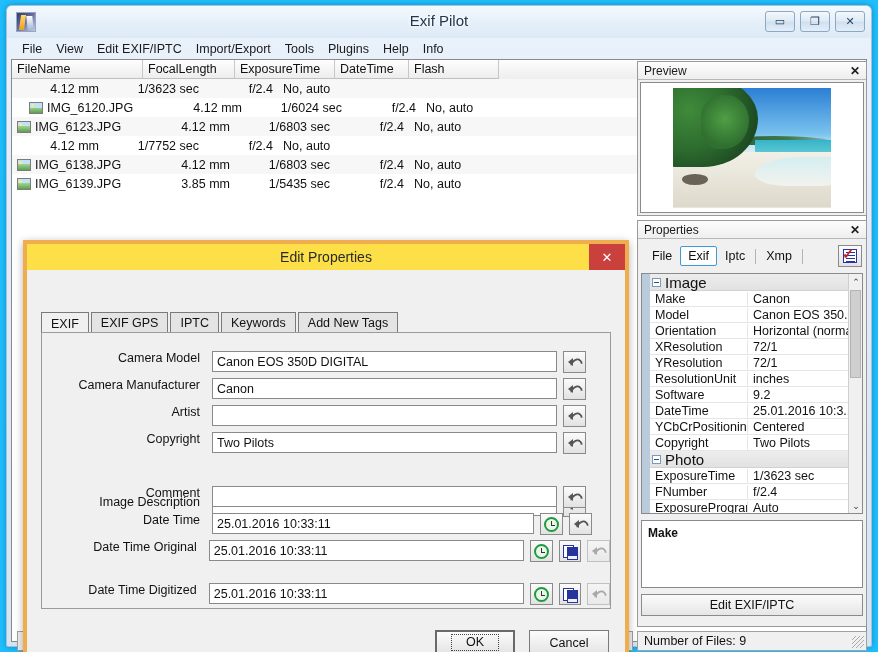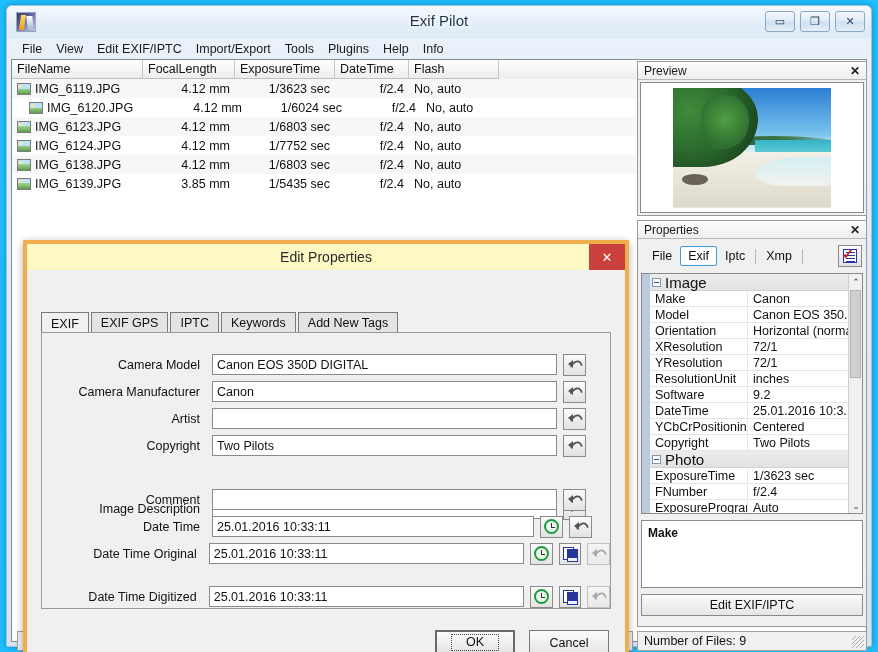--- a/index.html
+++ b/index.html
@@ -328,21 +328,21 @@
   
   #dialog {
     position: absolute;
     left: 12px; top: 181px; width: 606px; height: 437px;
     background: #f0f0f0;
     border: 4px solid #f0ad4e;
     box-shadow: 0 2px 8px rgba(0,0,0,.3);
   }
   #dlg-title {
     height: 26px;
-    background: #fef9c3;
+    background: #fde047;
     position: relative;
     display: flex; align-items: center; justify-content: center;
   }
   #dlg-title .t {
     font-size: 14px; color: #2a2a2a;
   }
   #dlg-close {
     position: absolute; right: 0; top: 0; width: 36px; height: 26px;
     background: #c9403c;
     display: flex; align-items: center; justify-content: center;
@@ -367,21 +367,21 @@
   }
   .dtab.active { background: #f0f0f0; height: 23px; margin-bottom: -2px; }
   #dlg-tabpage {
     position: absolute; left: 14px; right: 14px; top: 62px; bottom: 64px;
     border: 1px solid #9a9a9a;
     background: #f0f0f0;
   }
 
   .frow {
     position: absolute; left: 0; right: 0; height: 27px;
-    display: flex; align-items: center;
+    display: flex; 
   }
   .flabel {
     width: 170px; text-align: right; padding-right: 12px;
     font-size: 12.5px; color: #111;
     white-space: nowrap;
   }
   .finput {
     height: 21px;
     border: 1px solid #8a8a8a;
     background: #fff;
@@ -551,24 +551,20 @@
         <div id="filelist">
           <div id="fl-head">
               <div class="fl-th" style="width: 131px;">FileName</div>
               <div class="fl-th" style="width: 92px;">FocalLength</div>
               <div class="fl-th" style="width: 100px;">ExposureTime</div>
               <div class="fl-th" style="width: 74px;">DateTime</div>
               <div class="fl-th" style="width: 90px;">Flash</div>
             </div>
           <div id="fl-body">
               <div class="fl-row alt">
-                <div class="fl-td" style="width: 131px;">
-                  <span class="thumb-ic"></span>
-                  <span>IMG_6119.JPG</span>
-                </div>
                 <div class="fl-td num" style="width: 92px;">4.12 mm</div>
                 <div class="fl-td num" style="width: 100px;">1/3623 sec</div>
                 <div class="fl-td num" style="width: 74px;">f/2.4</div>
                 <div class="fl-td" style="width: 90px;">No, auto</div>
               </div>
               <div class="fl-row">
                 <div class="fl-td" style="width: 131px; margin-left: 12px;">
                   <span class="thumb-ic"></span>
                   <span>IMG_6120.JPG</span>
                 </div>
@@ -581,24 +577,20 @@
                 <div class="fl-td" style="width: 131px;">
                   <span class="thumb-ic"></span>
                   <span>IMG_6123.JPG</span>
                 </div>
                 <div class="fl-td num" style="width: 92px;">4.12 mm</div>
                 <div class="fl-td num" style="width: 100px;">1/6803 sec</div>
                 <div class="fl-td num" style="width: 74px;">f/2.4</div>
                 <div class="fl-td" style="width: 90px;">No, auto</div>
               </div>
               <div class="fl-row">
-                <div class="fl-td" style="width: 131px;">
-                  <span class="thumb-ic"></span>
-                  <span>IMG_6124.JPG</span>
-                </div>
                 <div class="fl-td num" style="width: 92px;">4.12 mm</div>
                 <div class="fl-td num" style="width: 100px;">1/7752 sec</div>
                 <div class="fl-td num" style="width: 74px;">f/2.4</div>
                 <div class="fl-td" style="width: 90px;">No, auto</div>
               </div>
               <div class="fl-row alt">
                 <div class="fl-td" style="width: 131px;">
                   <span class="thumb-ic"></span>
                   <span>IMG_6138.JPG</span>
                 </div>

